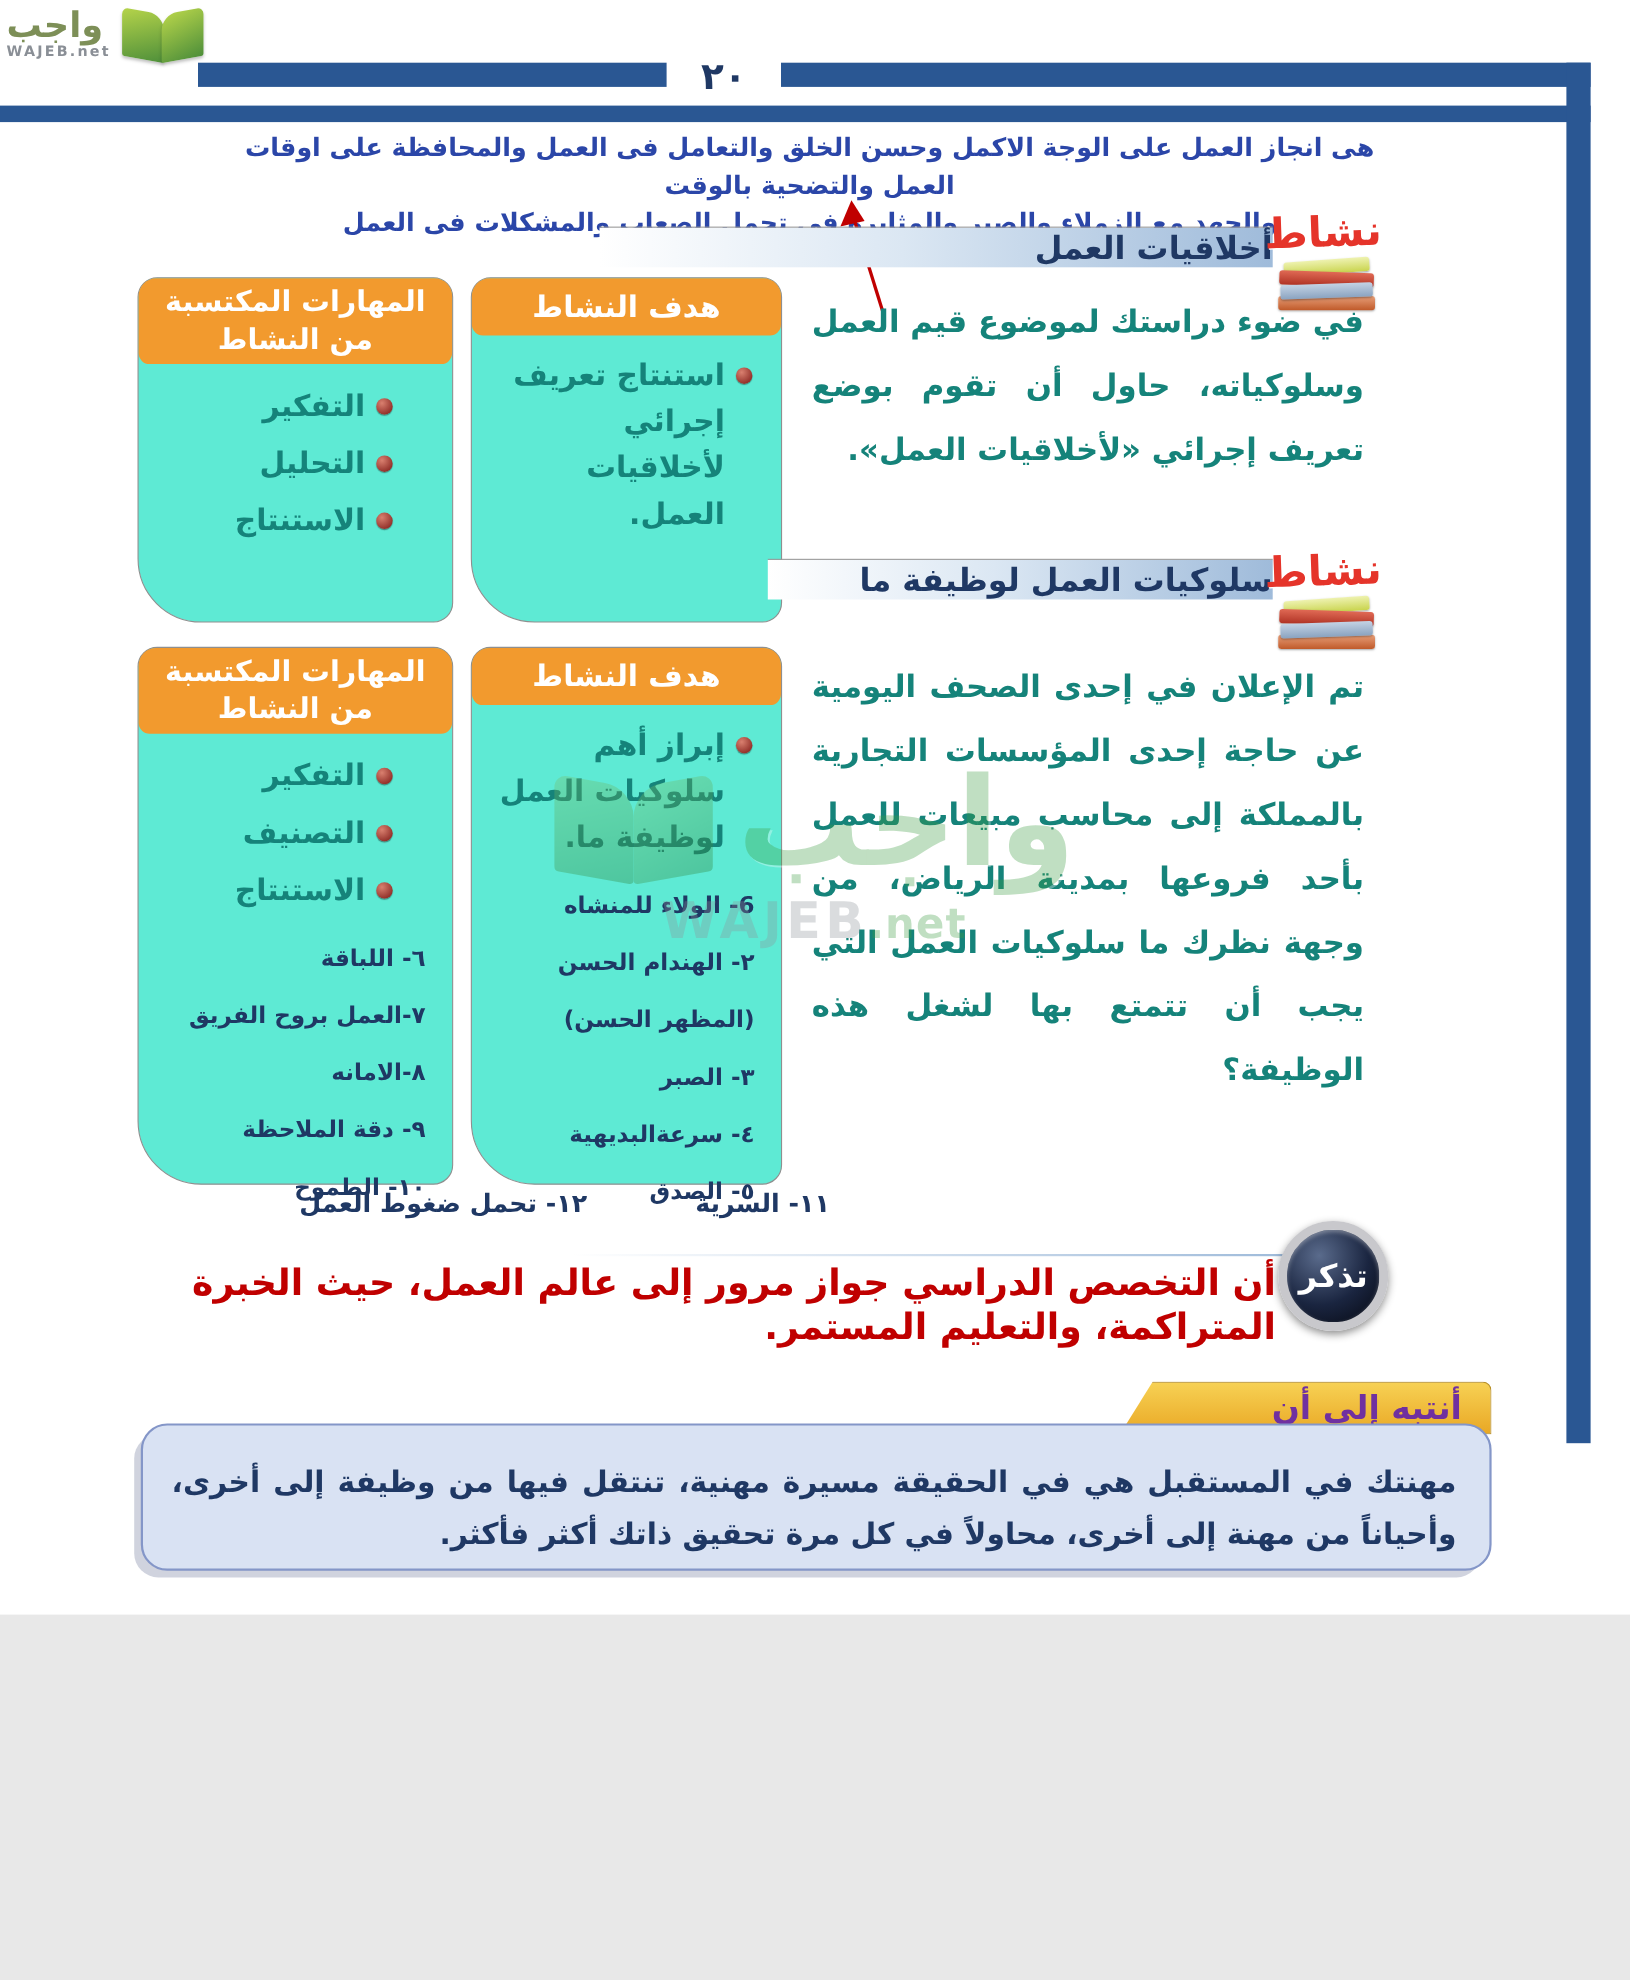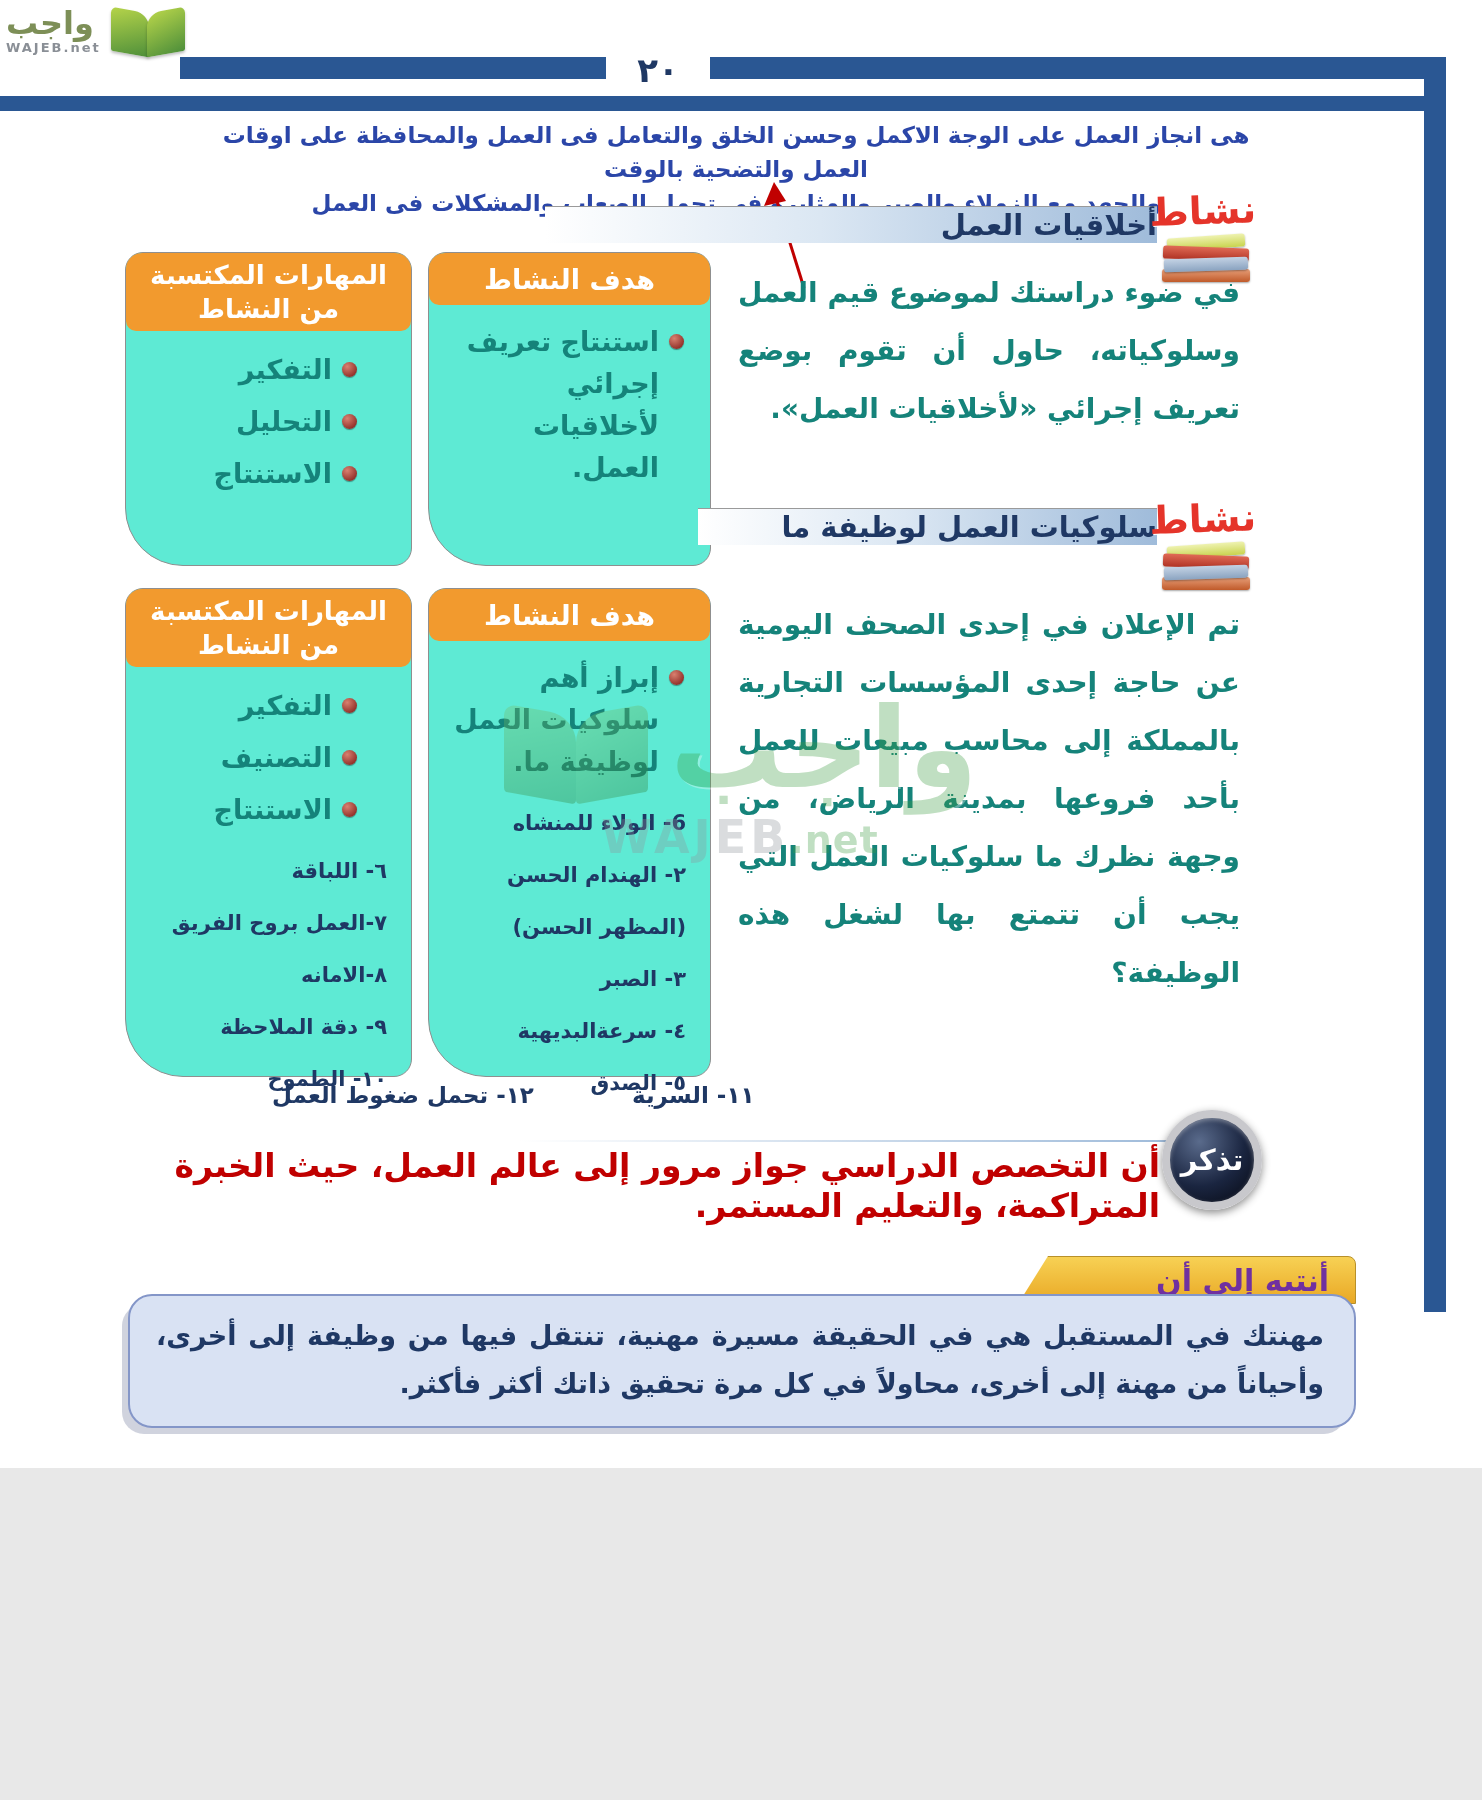--- a/index.html
+++ b/index.html
@@ -85,21 +85,21 @@
 
   
   .attn-tab { position:absolute; top:1256px; left:1018px; width:338px; height:48px;
       background:linear-gradient(to bottom,#f7d154,#e9a825); border:1.5px solid #b8902a;
       clip-path:polygon(0 100%, 30px 0, 100% 0, 100% 100%);
       border-radius:8px 8px 0 0;
       display:flex; align-items:center; justify-content:flex-start; padding-right:26px; }
   .attn-tab span { color:#7030a0; font-size:30px; font-weight:bold; }
   .attn-box { position:absolute; top:1294px; left:128px; width:1228px; height:134px; background:#d9e2f3;
       border:2px solid #8496c8; border-radius:24px; box-shadow:-8px 8px 0 -2px rgba(120,130,160,.35); }
-  .attn-body { padding:16px 30px 0 26px; color:#1f3864; font-size:27px; font-weight:bold; line-height:48px; text-align:justify; }
+  .attn-body { padding:28px 30px 0 26px; color:#1f3864; font-size:27px; font-weight:bold; line-height:48px; text-align:justify; }
 
   
   .watermark { position:absolute; top:688px; left:420px; width:640px; opacity:.32; pointer-events:none; z-index:6; text-align:center; direction:ltr; }
   .wm-row { display:flex; align-items:center; justify-content:center; gap:18px; }
   .wm-book { position:relative; width:150px; height:112px; }
   .wm-book .leaf { position:absolute; bottom:6px; width:72px; height:88px; background:linear-gradient(160deg,#7cc16a,#2e7d32); }
   .wm-book .leaf.l { left:2px; border-radius:12px 26px 4px 4px; transform:skewY(10deg); }
   .wm-book .leaf.r { left:74px; border-radius:26px 12px 4px 4px; transform:skewY(-10deg); }
   .wm-ar { font-size:112px; font-weight:bold; color:#3f9d43; text-shadow:2px 2px 0 #ffffff; line-height:120px; }
   .wm-en { margin-top:2px; font-size:46px; font-weight:bold; color:#8d949b; letter-spacing:4px; }

